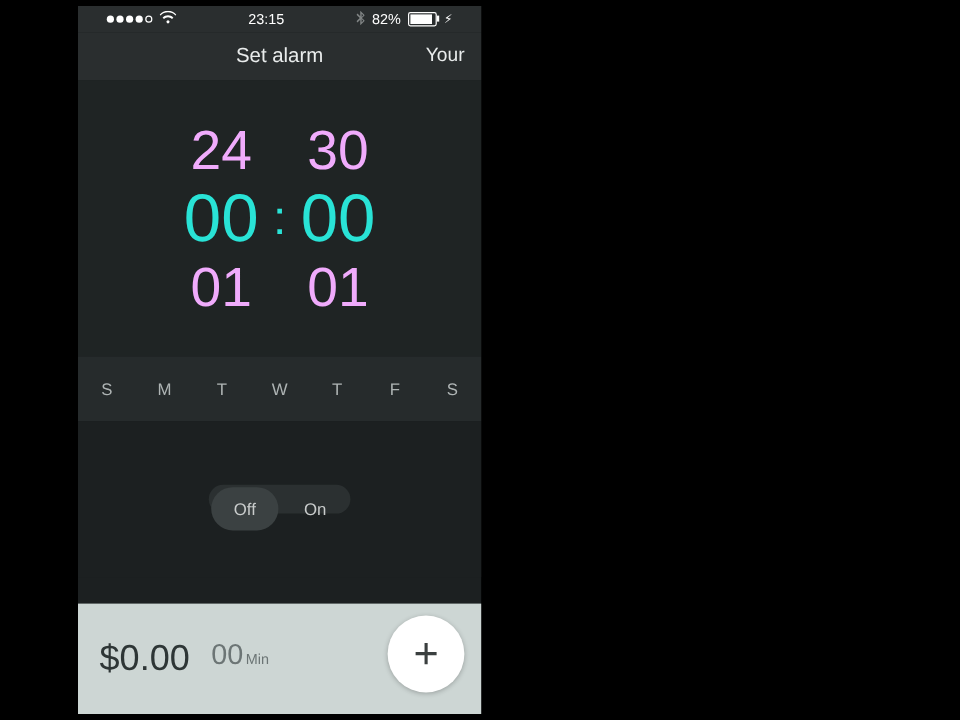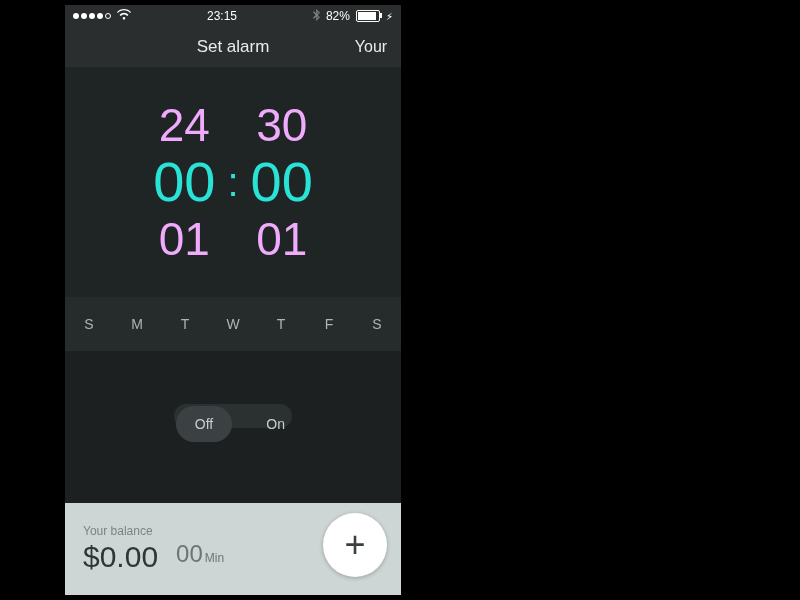--- a/index.html
+++ b/index.html
@@ -1,18 +1,18 @@
 <!DOCTYPE html>
 <html><head>
 <meta charset="utf-8">
 <style>
   html,body{margin:0;padding:0;background:#000;width:800px;height:600px;font-family:-apple-system,Helvetica Neue,Helvetica,Arial,sans-serif;font-weight:300;overflow:hidden;}
   .phone{position:absolute;left:65px;top:5px;width:336px;height:590px;background:#1c2021;color:#d6d9d9;}
   
-  .status{display:flex;align-items:center;height:22px;padding:0 8px;font-size:12px;color:#fff;background:#2a2e2f;justify-content:flex-end;}
+  .status{display:flex;align-items:center;height:22px;padding:0 24px;font-size:12px;color:#fff;background:#2a2e2f;justify-content:flex-end;}
   .status .left,.status .right{display:flex;align-items:center;gap:6px;}
   .status .center{flex:1;text-align:center;font-weight:400;}
   .dots{display:flex;gap:2px;}
   .dot{width:6px;height:6px;border-radius:50%;background:#fff;}
   .dot.empty{background:transparent;border:1px solid #fff;box-sizing:border-box;}
   .wifi{font-size:12px;}
   .batt{display:inline-block;width:22px;height:10px;border:1px solid #fff;border-radius:2px;position:relative;}
   .batt::after{content:"";position:absolute;right:-3px;top:2px;width:2px;height:5px;background:#fff;}
   .batt .fill{position:absolute;left:1px;top:1px;bottom:1px;width:80%;background:#fff;}
   .bolt{font-size:10px;}
@@ -27,21 +27,21 @@
   .faded{color:#f0abfc;font-size:46px;line-height:1;}
   .current{color:#29e3d6;font-size:56px;line-height:1;}
   .colon{color:#29e3d6;font-size:40px;align-self:center;margin:0 2px;}
   
   .days{height:54px;background:#262b2c;display:flex;justify-content:space-around;align-items:center;font-size:14px;color:#aeb4b4;}
   .day{width:24px;text-align:center;}
   
   .toggle-wrap{height:130px;display:flex;align-items:center;justify-content:center;background:#1c2021;}
   .toggle{width:118px;height:24px;border-radius:20px;background:#2b3031;display:flex;align-items:center;position:relative;font-size:14px;color:#c9cccc;}
   .knob{width:56px;height:36px;border-radius:18px;background:#3b4142;position:absolute;left:2px;top:2px;display:flex;align-items:center;justify-content:center;}
-  .toggle .on{position:absolute;right:7px;margin-top:16px;}
+  .toggle .on{position:absolute;right:20px;margin-top:16px;}
   
   .footer{position:absolute;bottom:0;left:0;right:0;height:92px;background:#cdd6d4;color:#4a5252;display:flex;align-items:center;padding:0 18px;box-sizing:border-box;}
   .bal-block{display:flex;flex-direction:column;gap:2px;}
   .bal-label{font-size:12px;color:#7a8484;}
   .bal-row{display:flex;align-items:flex-start;gap:18px;}
   .bal-amount{font-size:30px;font-weight:300;color:#2e3636;}
   .bal-mins{font-size:24px;color:#6c7575;font-weight:400;}
   .bal-mins .unit{font-size:12px;margin-left:2px;}
   .addbtn{position:absolute;right:14px;bottom:18px;width:64px;height:64px;border-radius:50%;background:#fff;display:flex;align-items:center;justify-content:center;font-size:36px;color:#3a3f3f;font-weight:200;box-shadow:0 1px 4px rgba(0,0,0,.25);}
 </style>
@@ -114,21 +114,20 @@
     <div class="toggle">
       <div class="knob">
           <span>Off</span>
         </div>
       <span class="on">On</span>
     </div>
   </div>
 
   <div class="footer">
     <div class="bal-block">
-      <div class="bal-label">Your balance</div>
       <div class="bal-row">
         <div class="bal-amount">$0.00</div>
         <div class="bal-mins"><span>00</span><span class="unit">Min</span></div>
       </div>
     </div>
     <div class="addbtn">
       <span>+</span>
     </div>
   </div>
 

